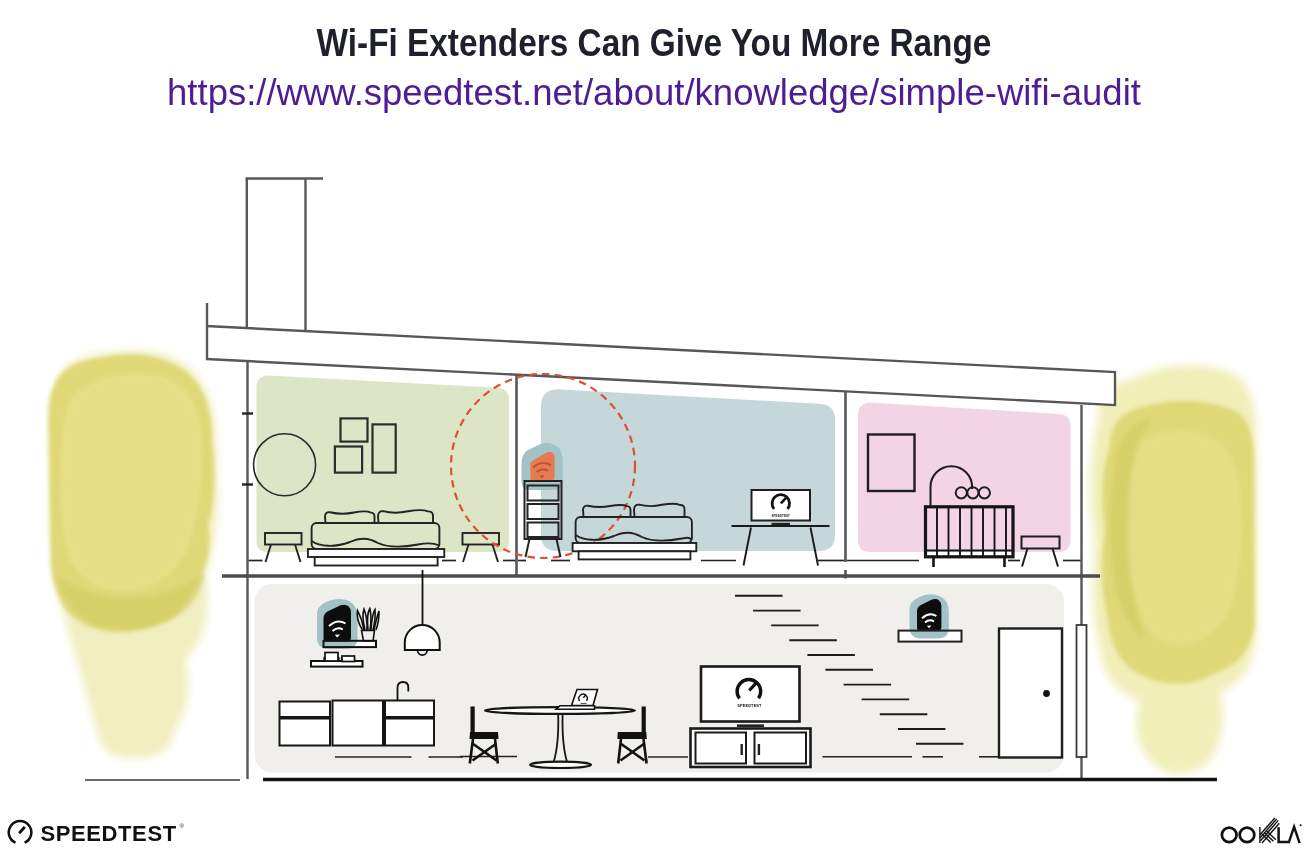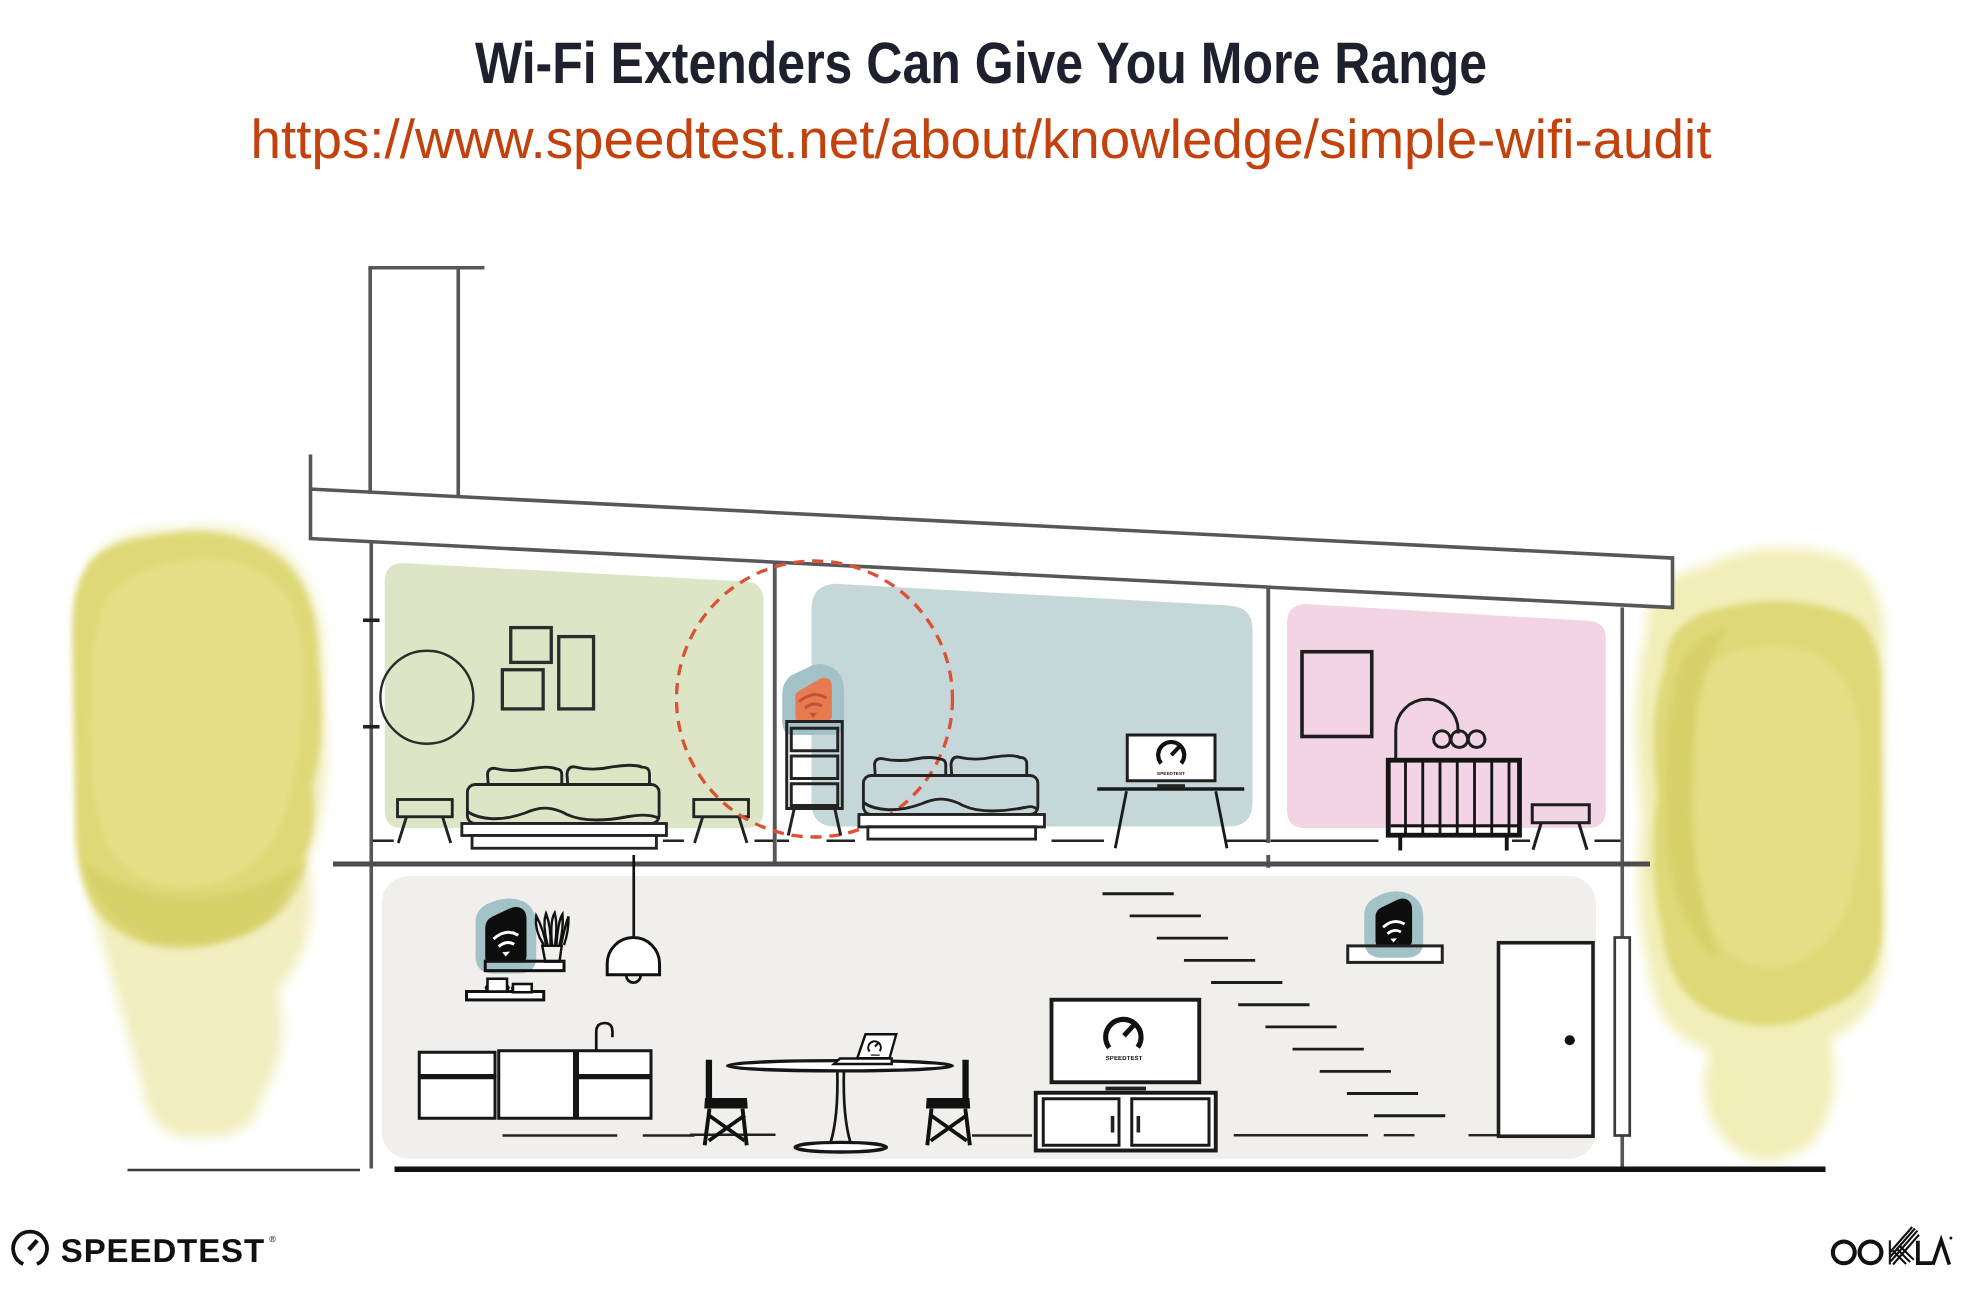--- a/index.html
+++ b/index.html
@@ -1,21 +1,21 @@
 <!DOCTYPE html>
 <html><head>
 <meta charset="utf-8">
 <style>
   html,body{margin:0;padding:0;background:#ffffff;width:1308px;height:861px;overflow:hidden;}
   body{font-family:"Liberation Sans",sans-serif;position:relative;}
   .title{position:absolute;top:21px;left:0;width:1308px;text-align:center;
     font-weight:700;font-size:39px;color:#1e202e;letter-spacing:0;
     transform:scaleX(0.855);transform-origin:654px 0;}
   .subtitle{position:absolute;top:72px;left:0;width:1308px;text-align:center;
-    font-weight:400;font-size:36.5px;color:#c2410c;}
+    font-weight:400;font-size:36.5px;color:#4c1d95;}
   svg text{font-family:"Liberation Sans",sans-serif;}
 </style>
 </head>
 <body>
 
 <div class="title">Wi-Fi Extenders Can Give You More Range</div>
 
 <div class="subtitle">https://www.speedtest.net/about/knowledge/simple-wifi-audit</div>
 
 <svg width="1308" height="861" viewBox="0 0 1308 861" style="position:absolute;left:0;top:0">

